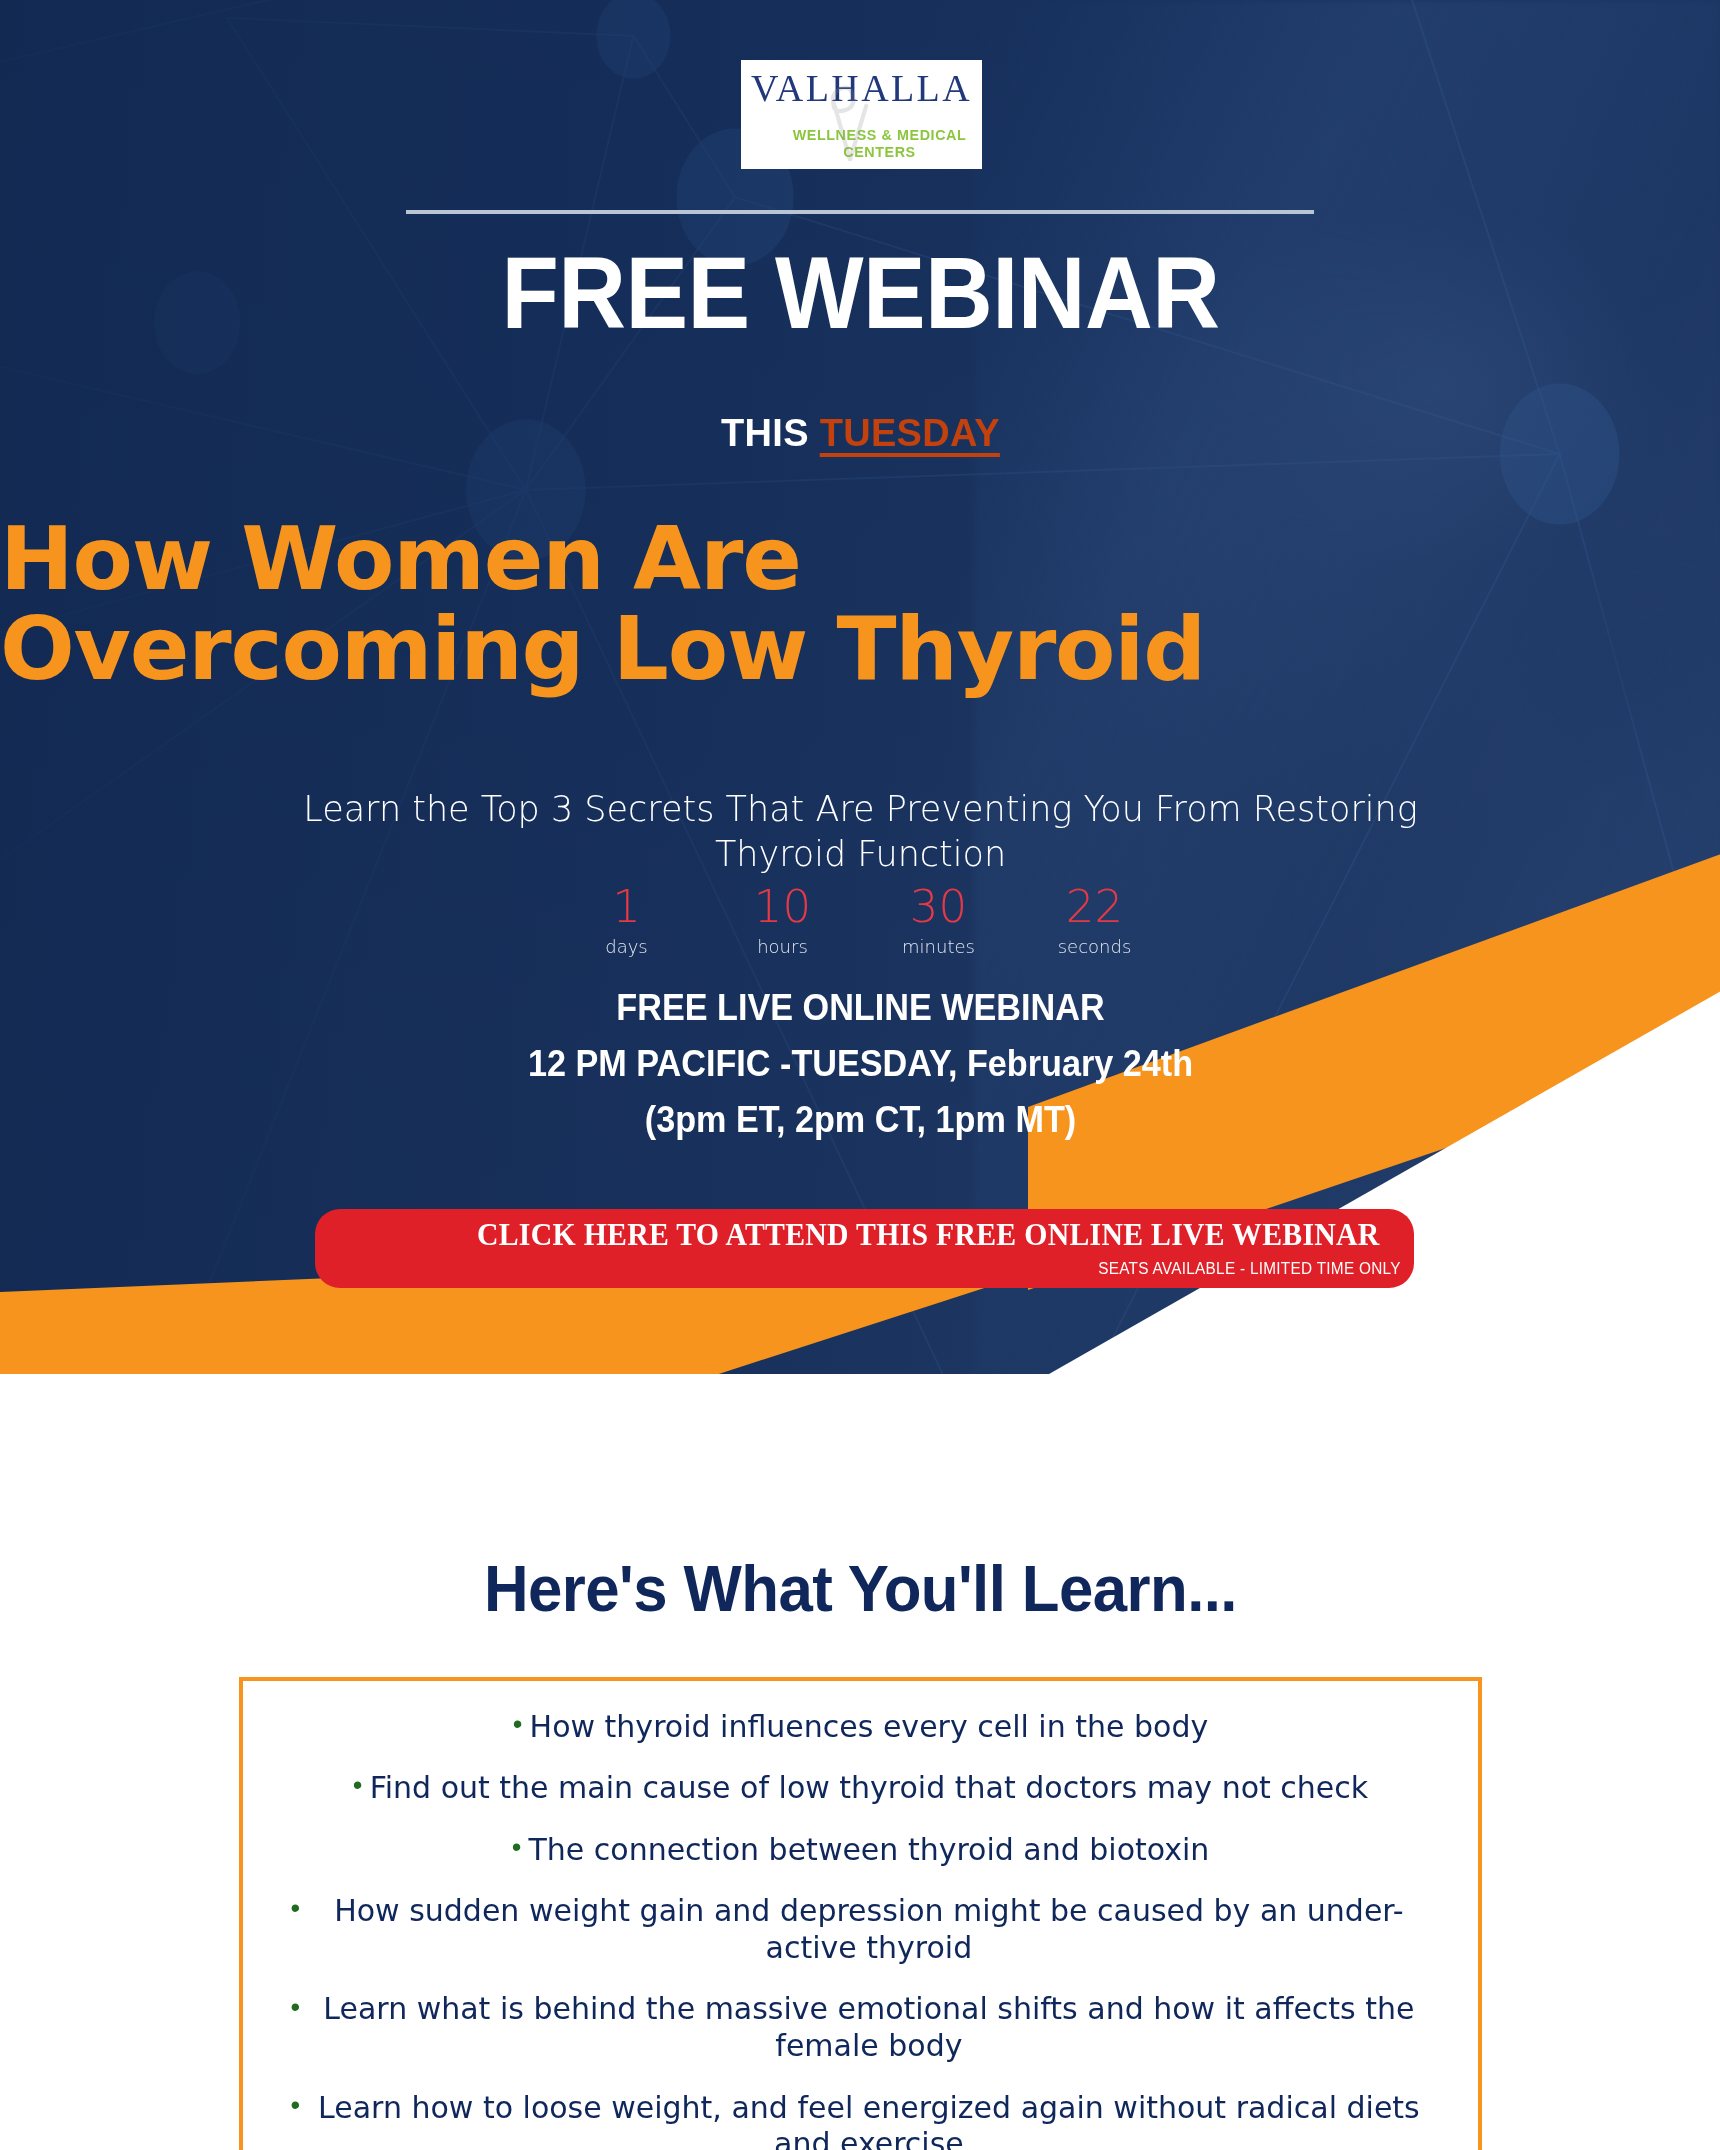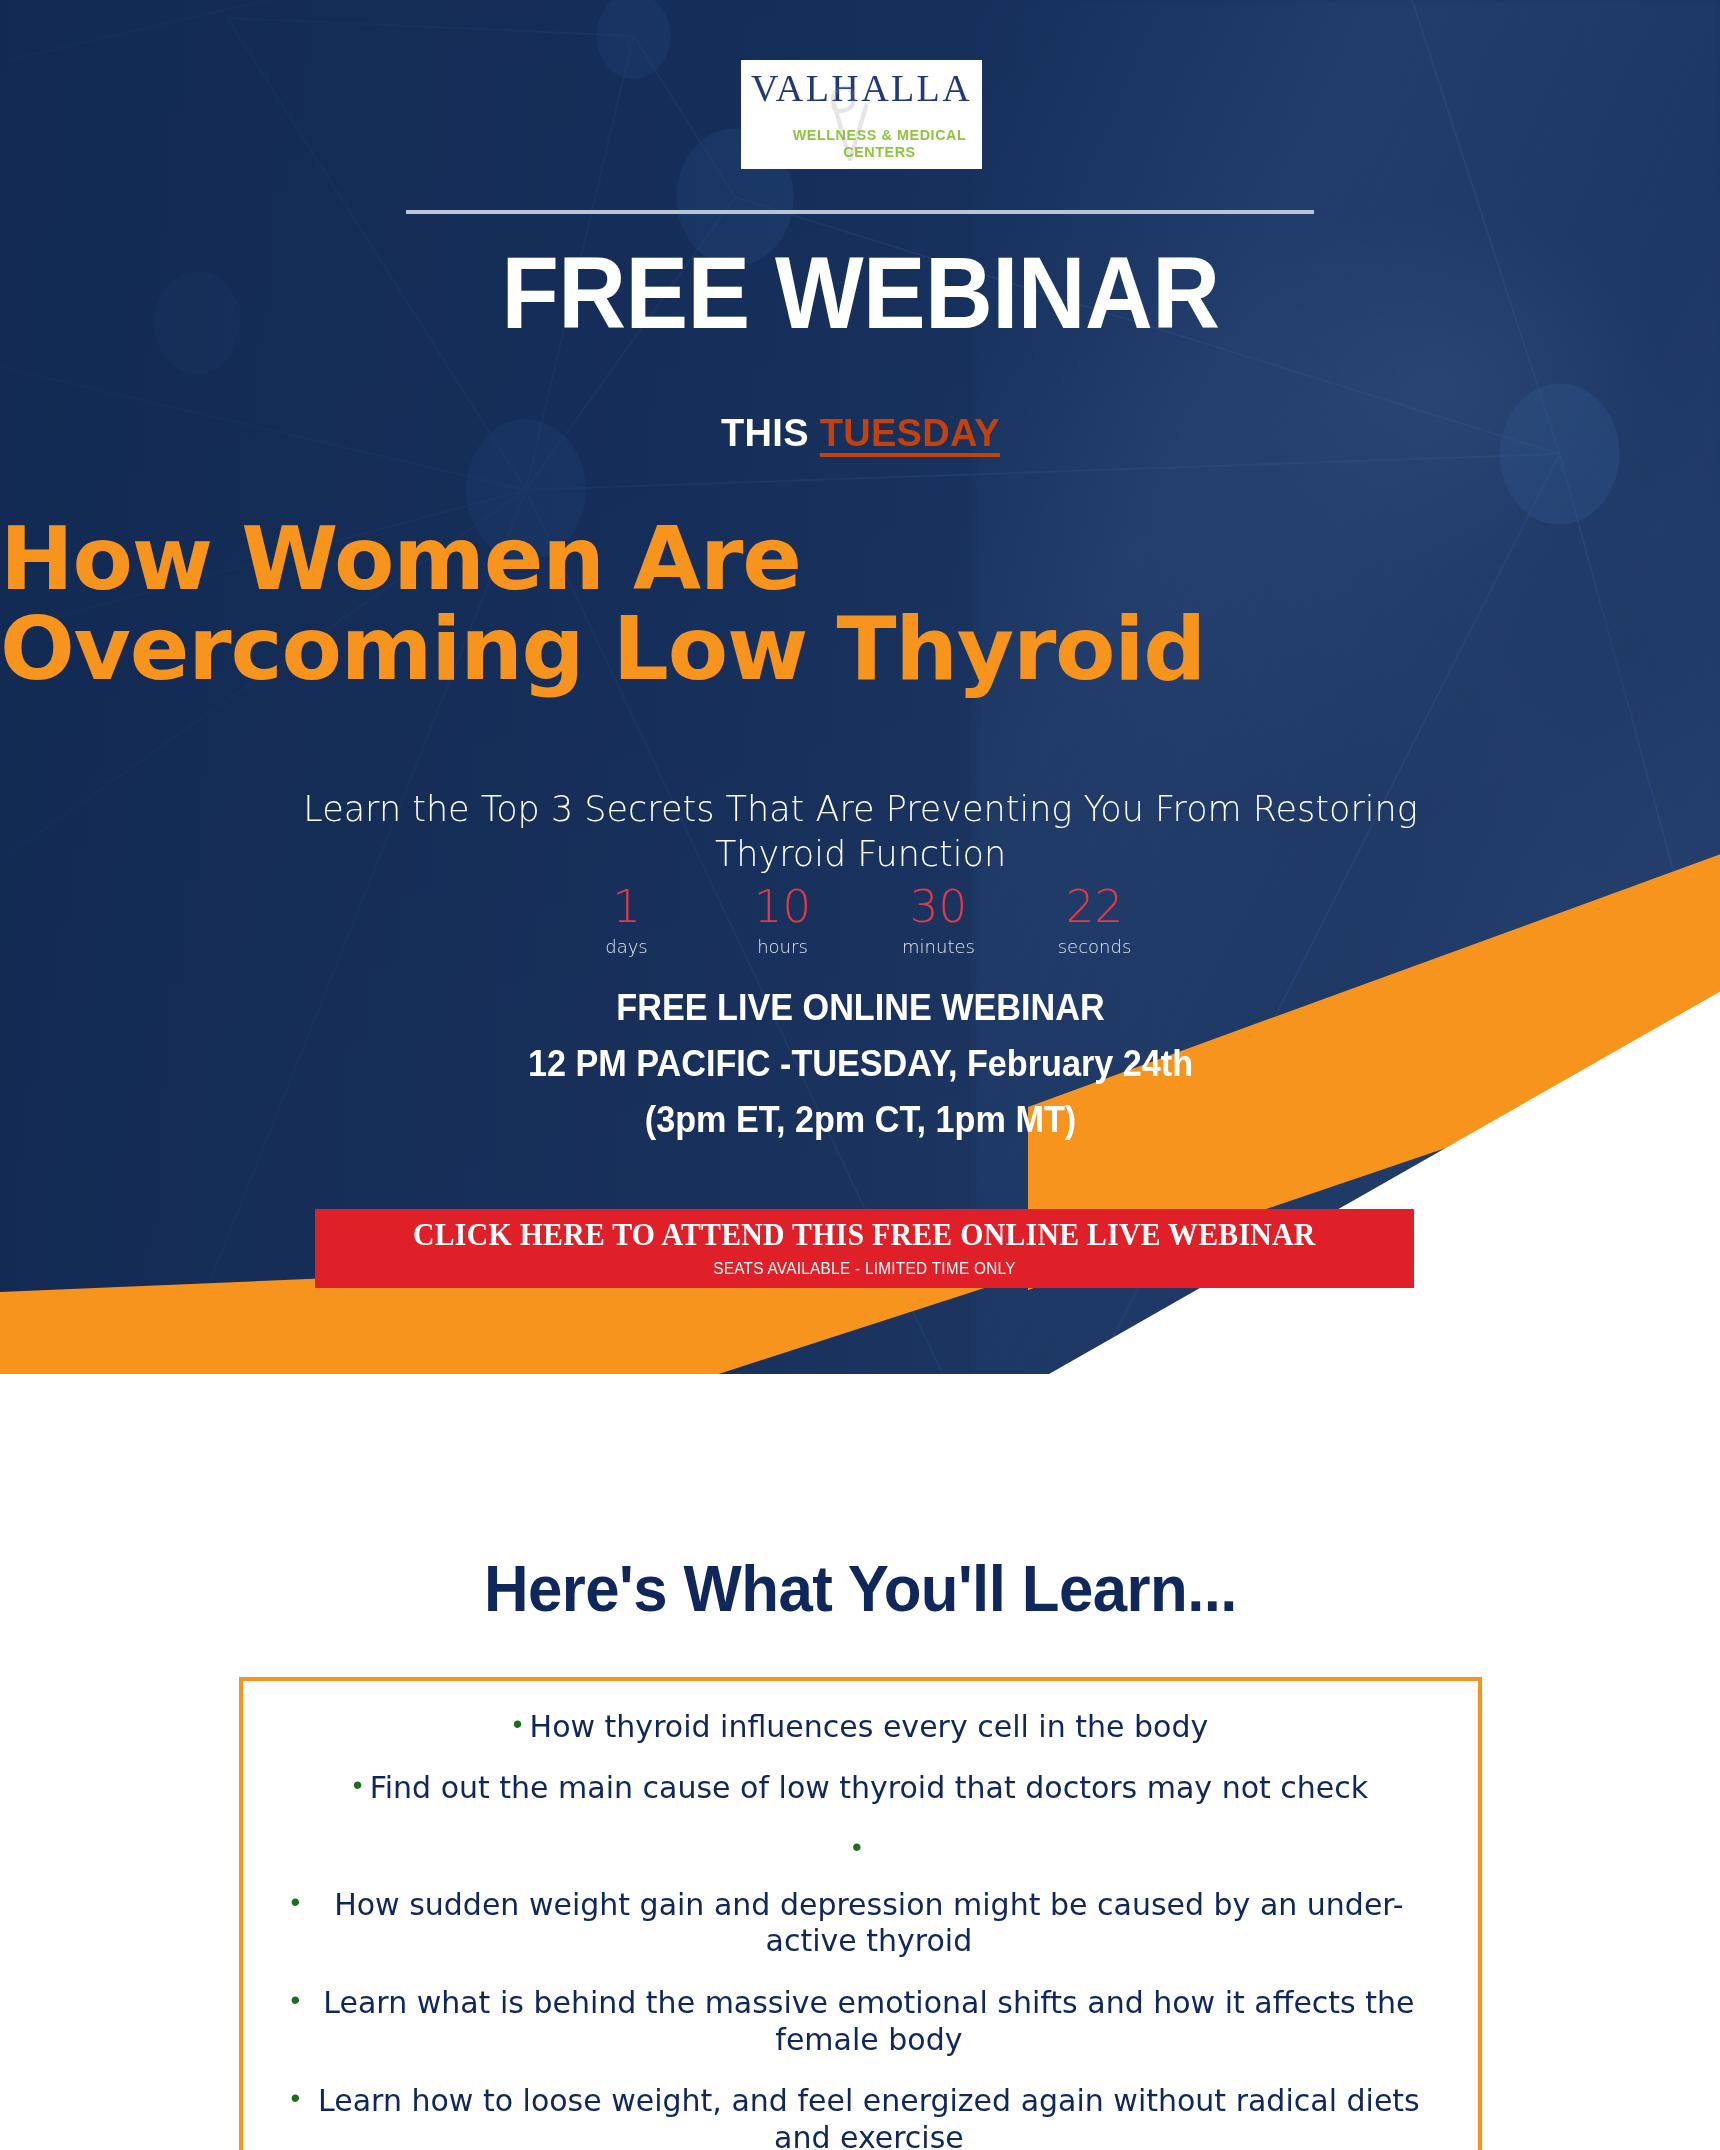--- a/index.html
+++ b/index.html
@@ -144,21 +144,21 @@
     text-align:center;
     font-family:"Liberation Sans", sans-serif;
     font-weight:bold; font-size:36px; line-height:1.55;
     color:#ffffff; letter-spacing:0px;
     transform:scaleX(0.95); transform-origin:center;
   }
 
   #cta {
     position:absolute; left:315px; top:1209px; width:1099px; height:79px;
     background:#e02028; display:flex; flex-direction:column;
-    align-items:center; justify-content:center; cursor:pointer;
+    align-items:flex-end; justify-content:center; cursor:pointer;border-radius:25px;
   }
   #cta-main {
     font-family:"Liberation Serif", serif; font-weight:bold;
     font-size:32px; color:#ffffff; letter-spacing:0.3px; line-height:1;
     transform:scaleX(0.93); transform-origin:center;
   }
   #cta-sub {
     font-family:"Liberation Sans", sans-serif; font-size:16.7px;
     color:#ffffff; margin-top:8.4px; letter-spacing:0.3px;
     transform:scaleX(0.92); transform-origin:center;
@@ -312,20 +312,21 @@
       <span class="bullet-text">How thyroid influences every cell in the body</span>
     </div>
 
     <div class="bullet-row">
       <span class="bullet-dot">•</span>
       <span class="bullet-text">Find out the main cause of low thyroid that doctors may not check</span>
     </div>
 
     <div class="bullet-row">
       <span class="bullet-dot">•</span>
+      <span class="bullet-text">The connection between thyroid and biotoxin</span>
     </div>
 
     <div class="bullet-row">
       <span class="bullet-dot">•</span>
       <span class="bullet-text">How sudden weight gain and depression might be caused by an under-active thyroid</span>
     </div>
 
     <div class="bullet-row">
       <span class="bullet-dot">•</span>
       <span class="bullet-text">Learn what is behind the massive emotional shifts and how it affects the female body</span>

